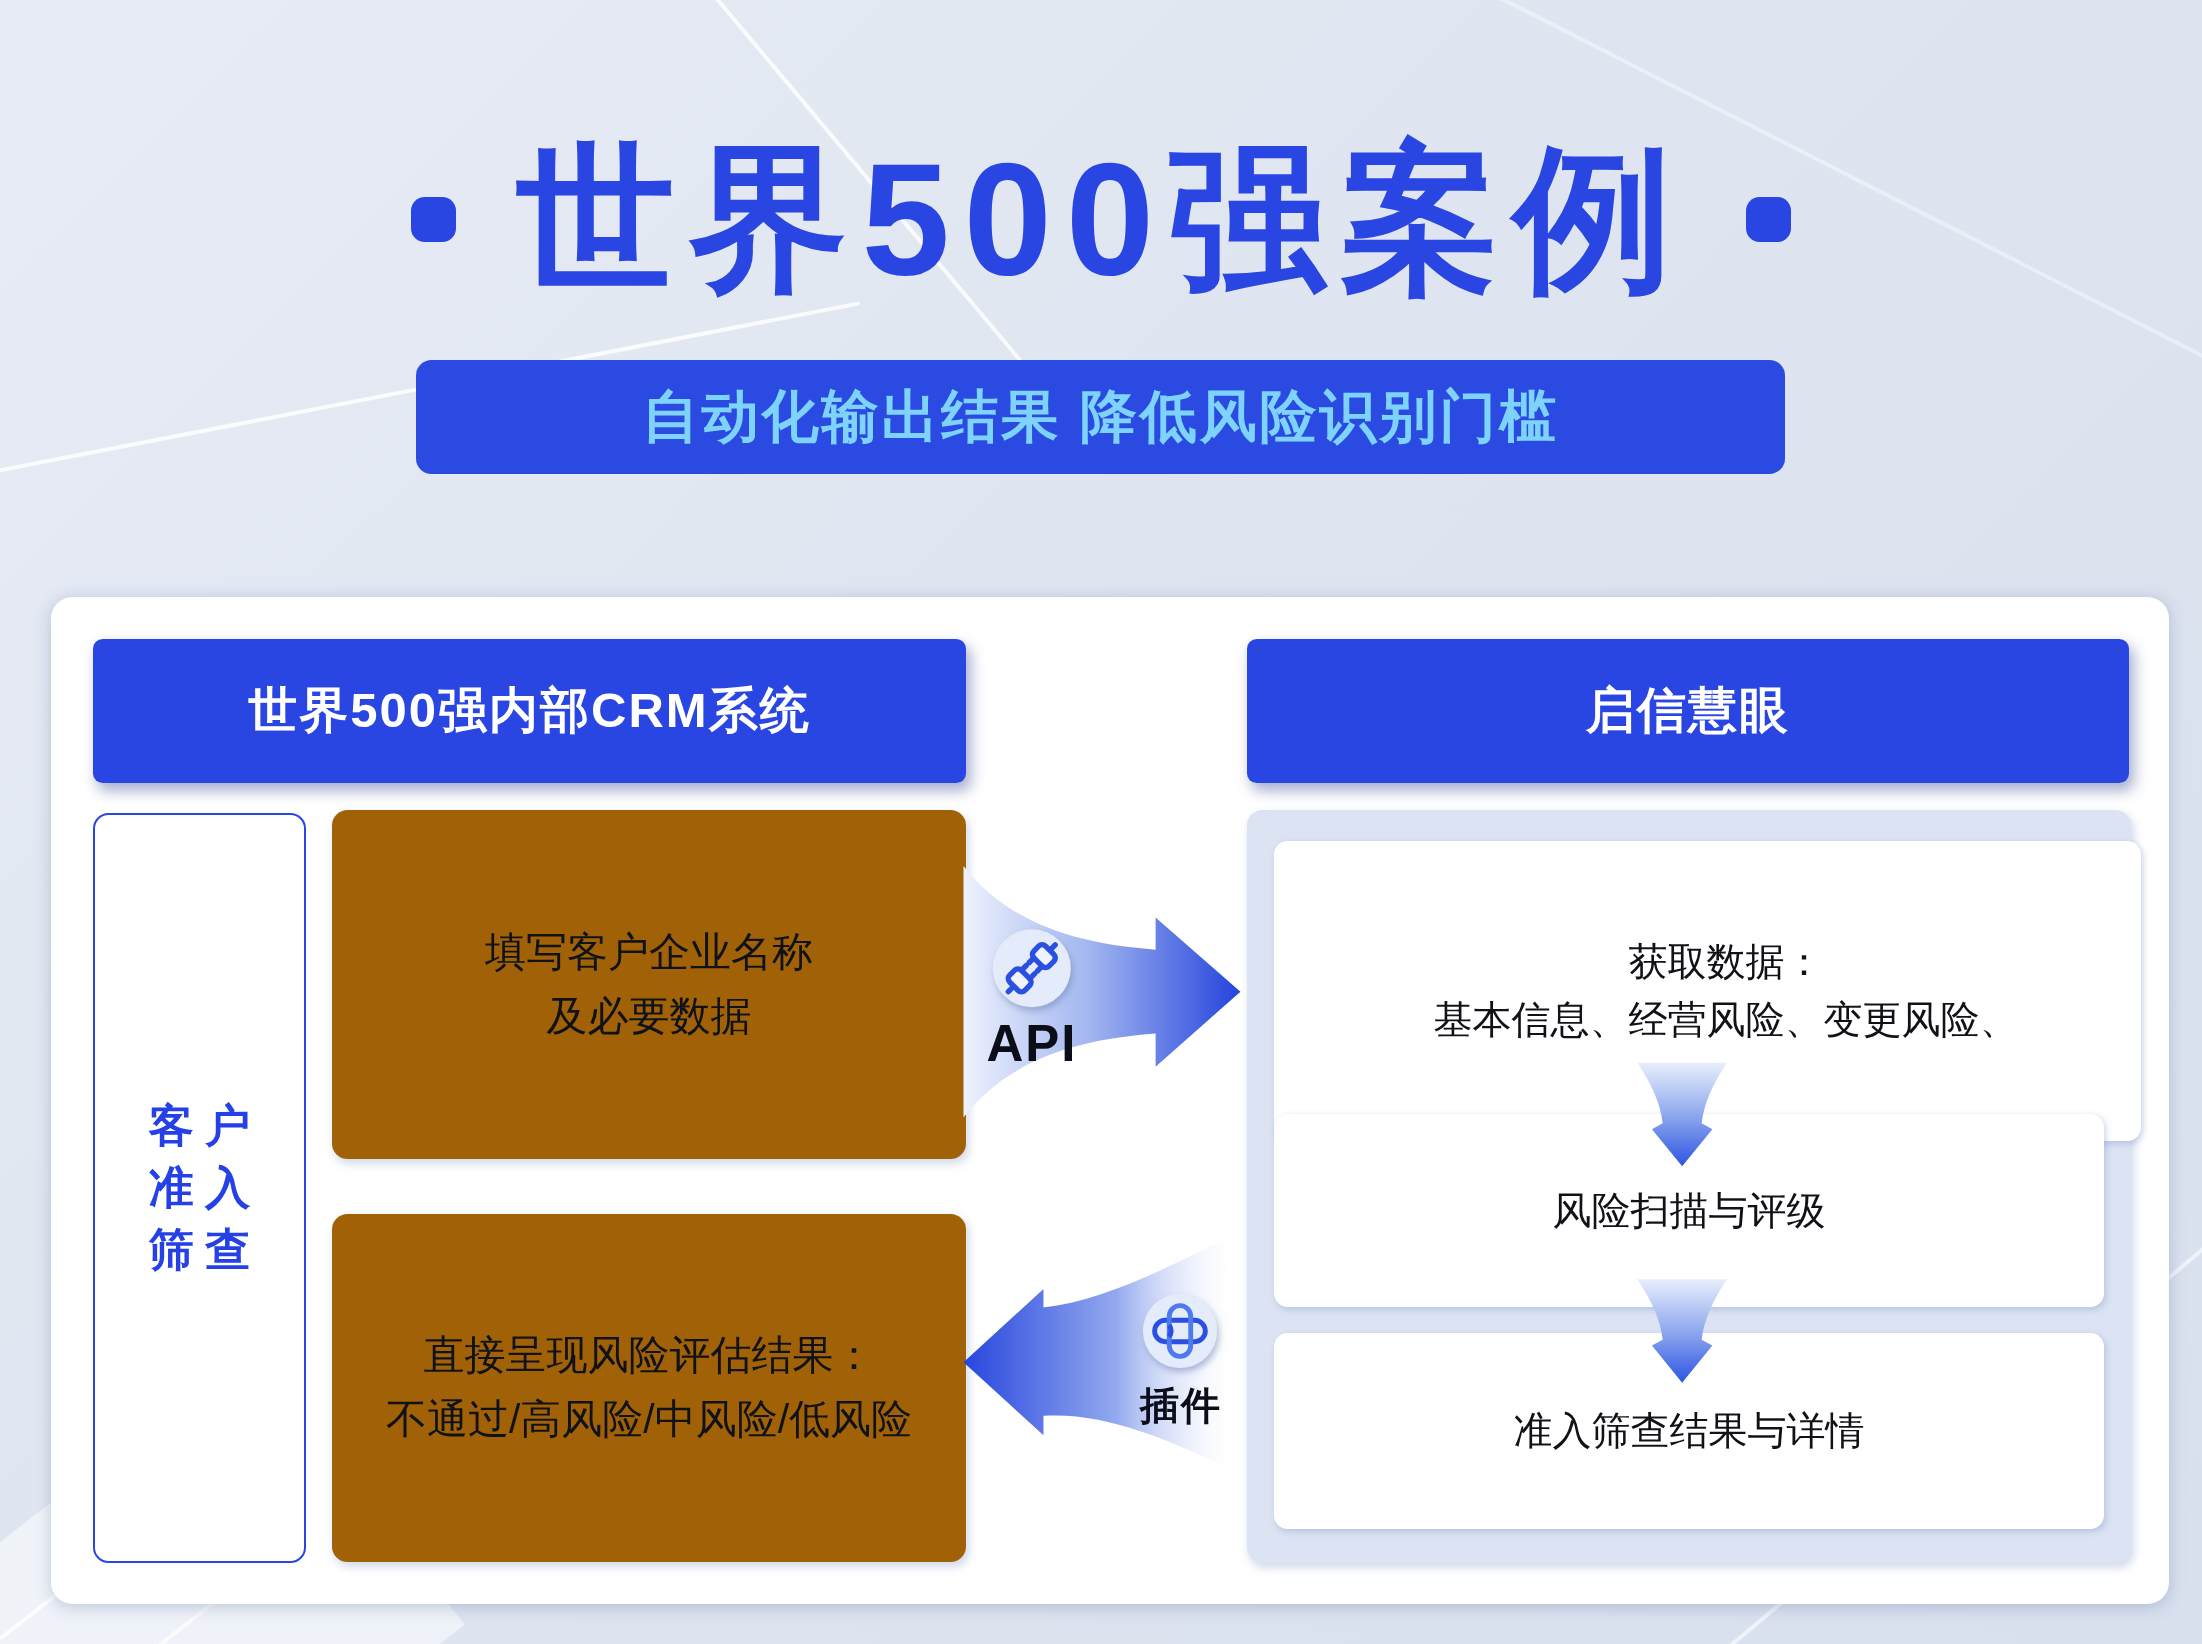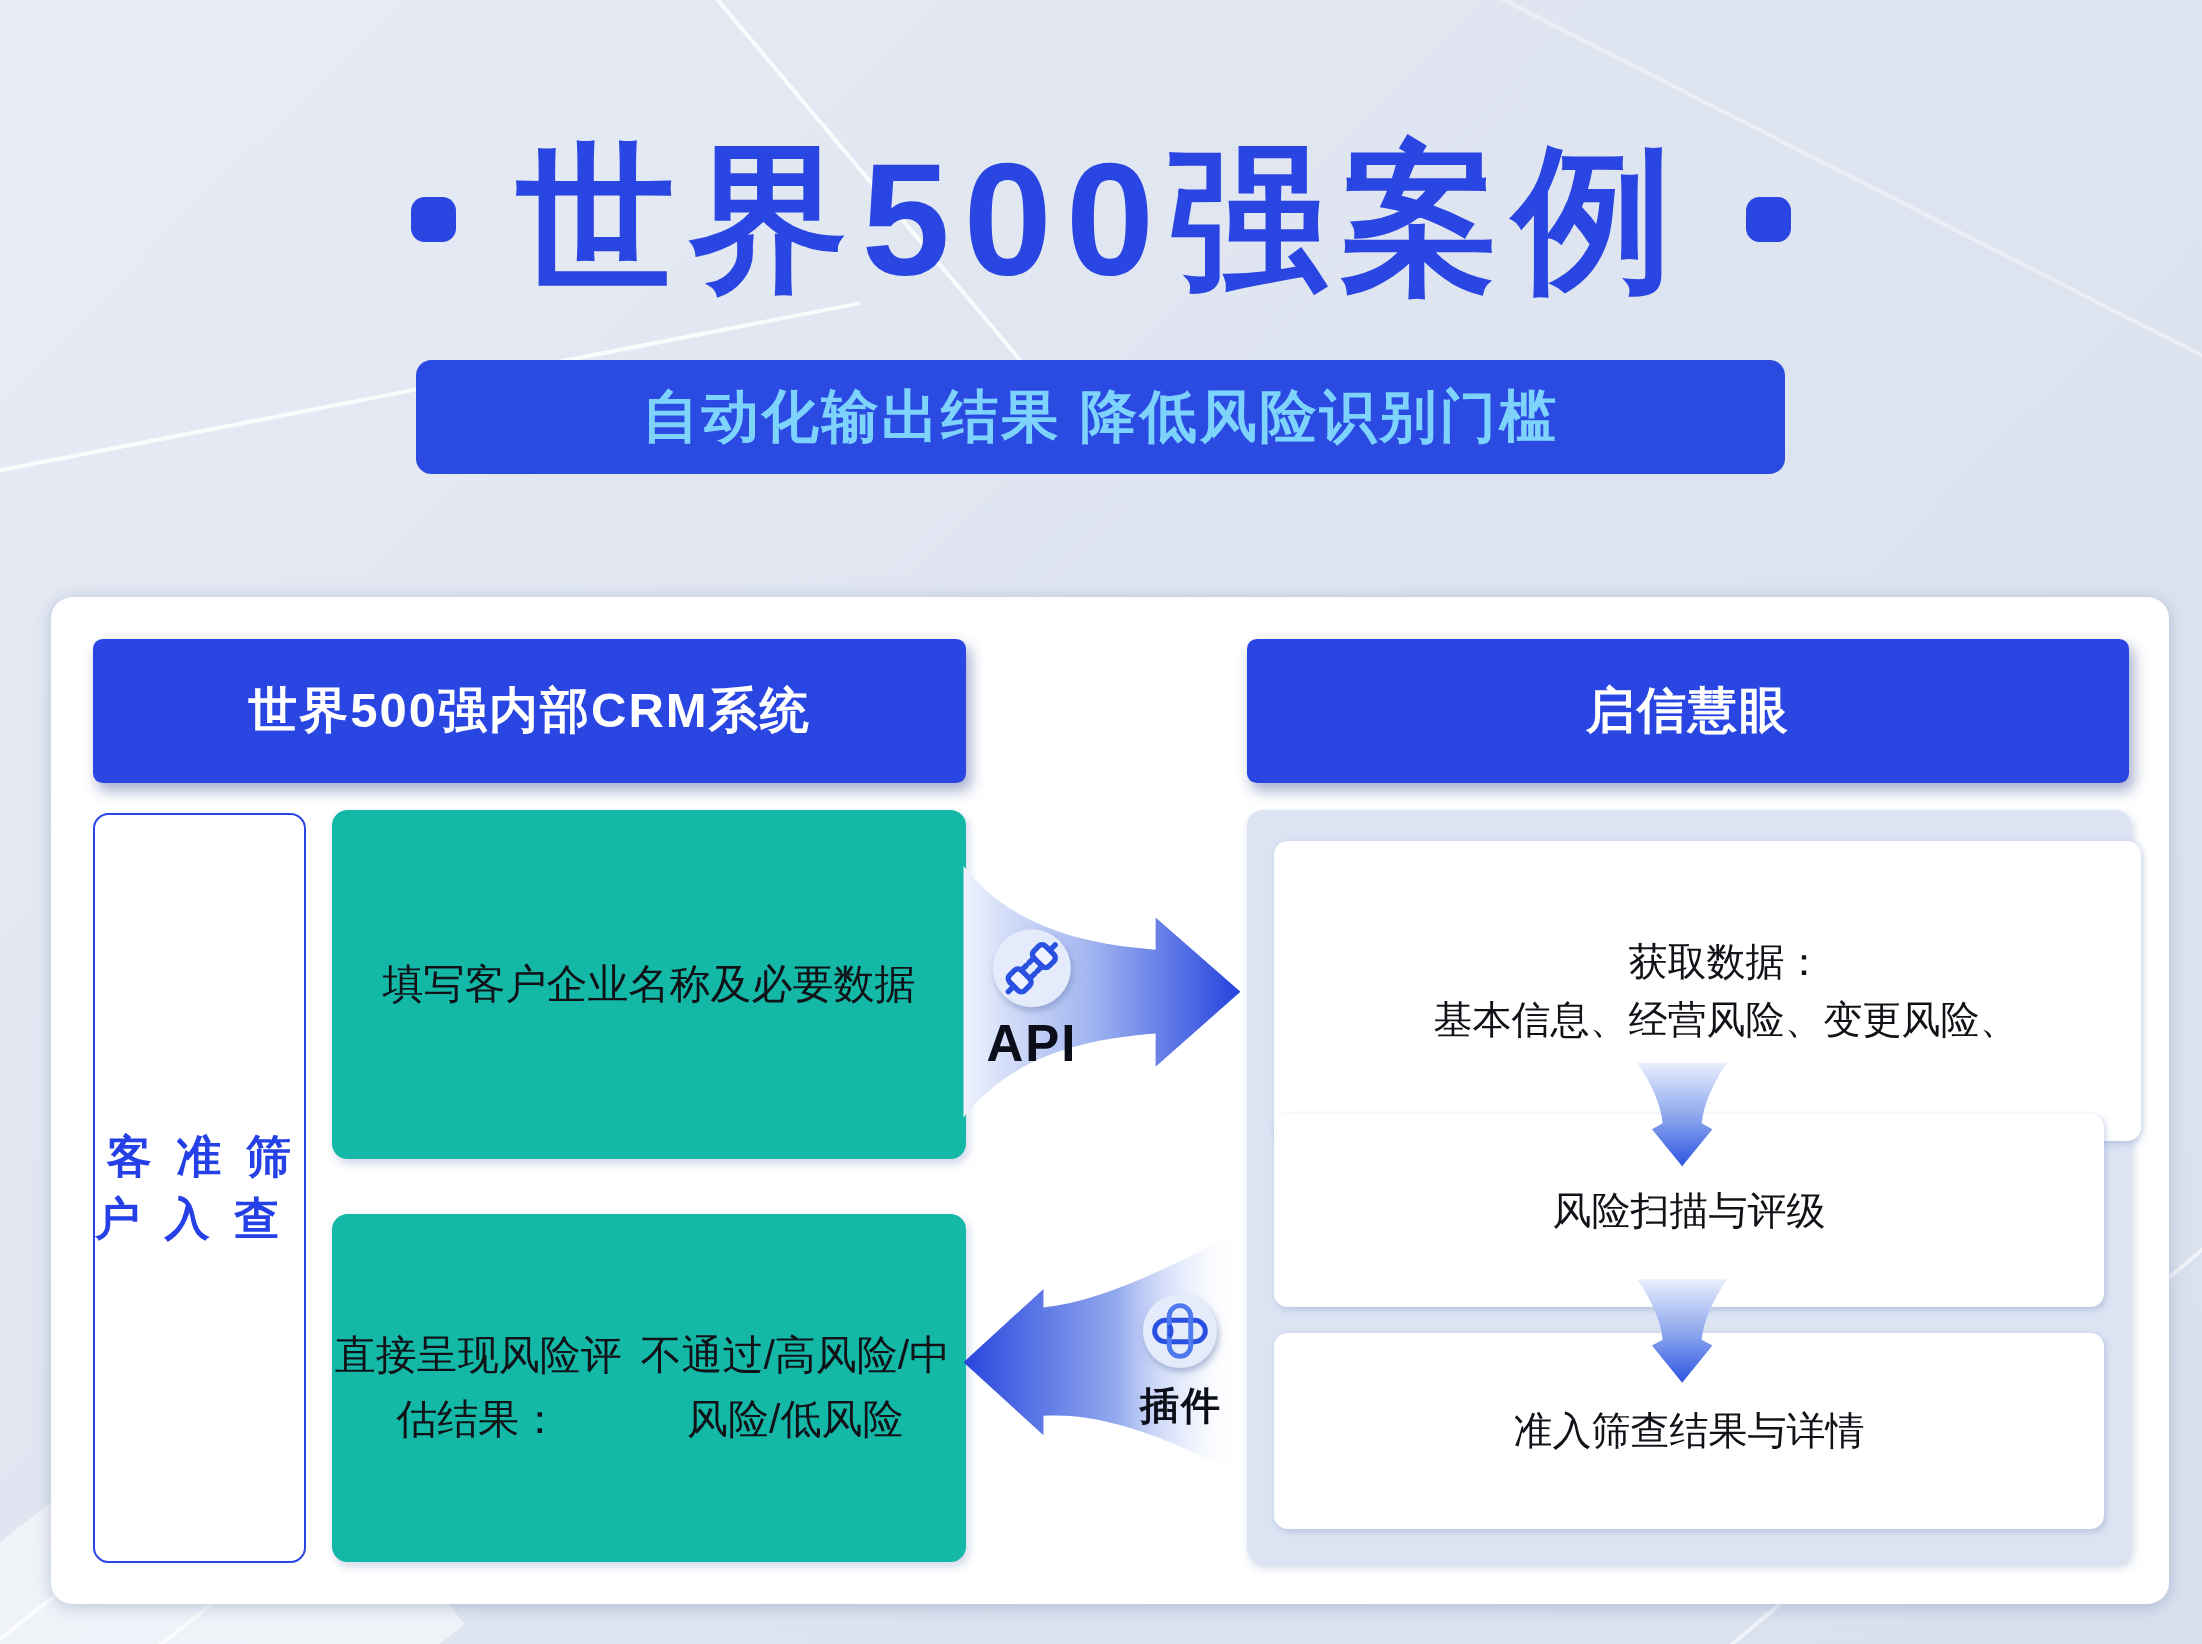--- a/index.html
+++ b/index.html
@@ -58,28 +58,28 @@
     display:flex;align-items:center;justify-content:center;
     color:#ffffff;font-size:49px;font-weight:800;letter-spacing:2px;
     box-shadow:4.9px 7.8px 13.7px rgba(45,65,140,.42);
   }
   .hdr-left{left:42px;top:42px;width:873px;}
   .hdr-right{left:1196px;top:42px;width:882px;}
 
   .side-box{
     position:absolute;left:42px;top:216px;width:213px;height:750px;
     background:#ffffff;border:2.9px solid #2946e2;border-radius:15.6px;
-    display:flex;flex-direction:row;align-items:center;justify-content:center;
+    display:flex;flex-direction:column;align-items:center;justify-content:center;
     color:#2440e6;font-size:45px;font-weight:800;letter-spacing:11.7px;line-height:1.38;
     box-sizing:border-box;text-indent:11.7px;
   }
 
   .crm-box{
-    position:absolute;left:281px;width:634px;background:#14b8a6;border-radius:15.6px;
-    display:flex;flex-direction:row;align-items:center;justify-content:center;
+    position:absolute;left:281px;width:634px;background:#a16207;border-radius:15.6px;
+    display:flex;flex-direction:column;align-items:center;justify-content:center;
     color:#101218;font-size:41px;line-height:1.55;font-weight:500;
     box-shadow:2.9px 4.9px 8.8px rgba(130,150,195,.35);text-align:center;
   }
   .crm-box.one{top:213px;height:349px;}
   .crm-box.two{top:617px;height:348px;}
 
   .right-panel{
     position:absolute;left:1196px;top:213px;width:884px;height:753px;
     background:#dce4f3;border-radius:15.6px;
     box-shadow:2.9px 4.9px 8.8px rgba(130,150,195,.35);

